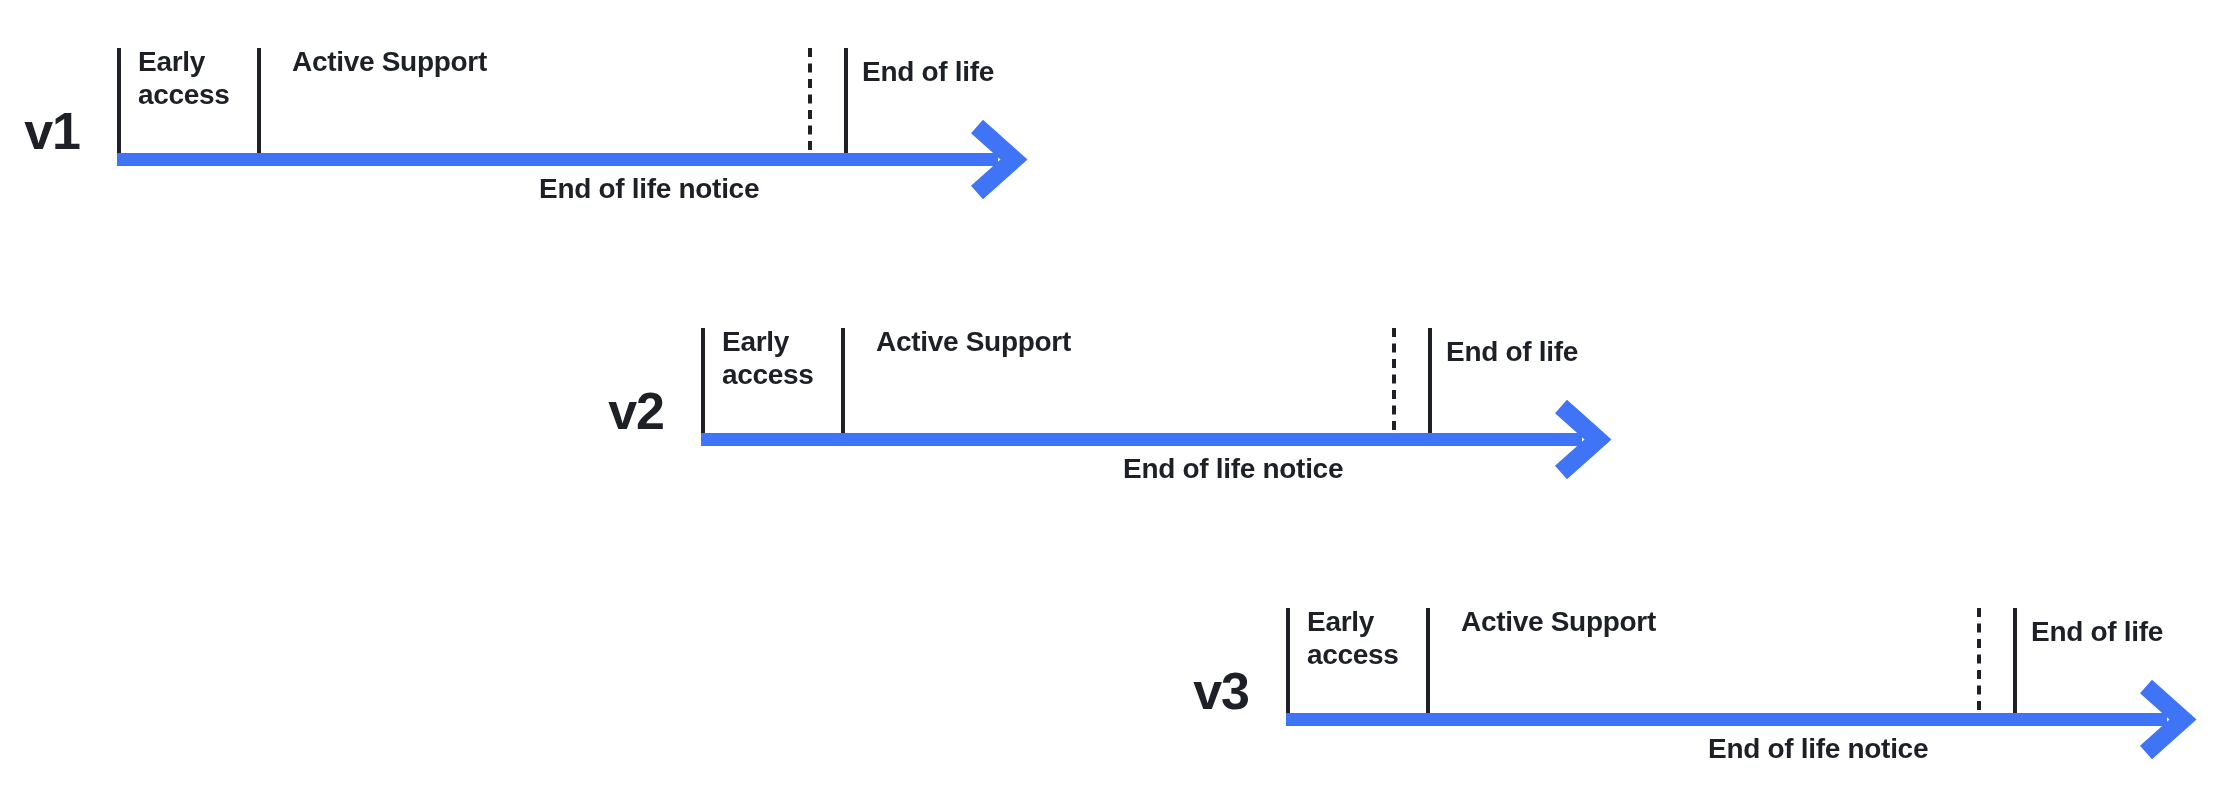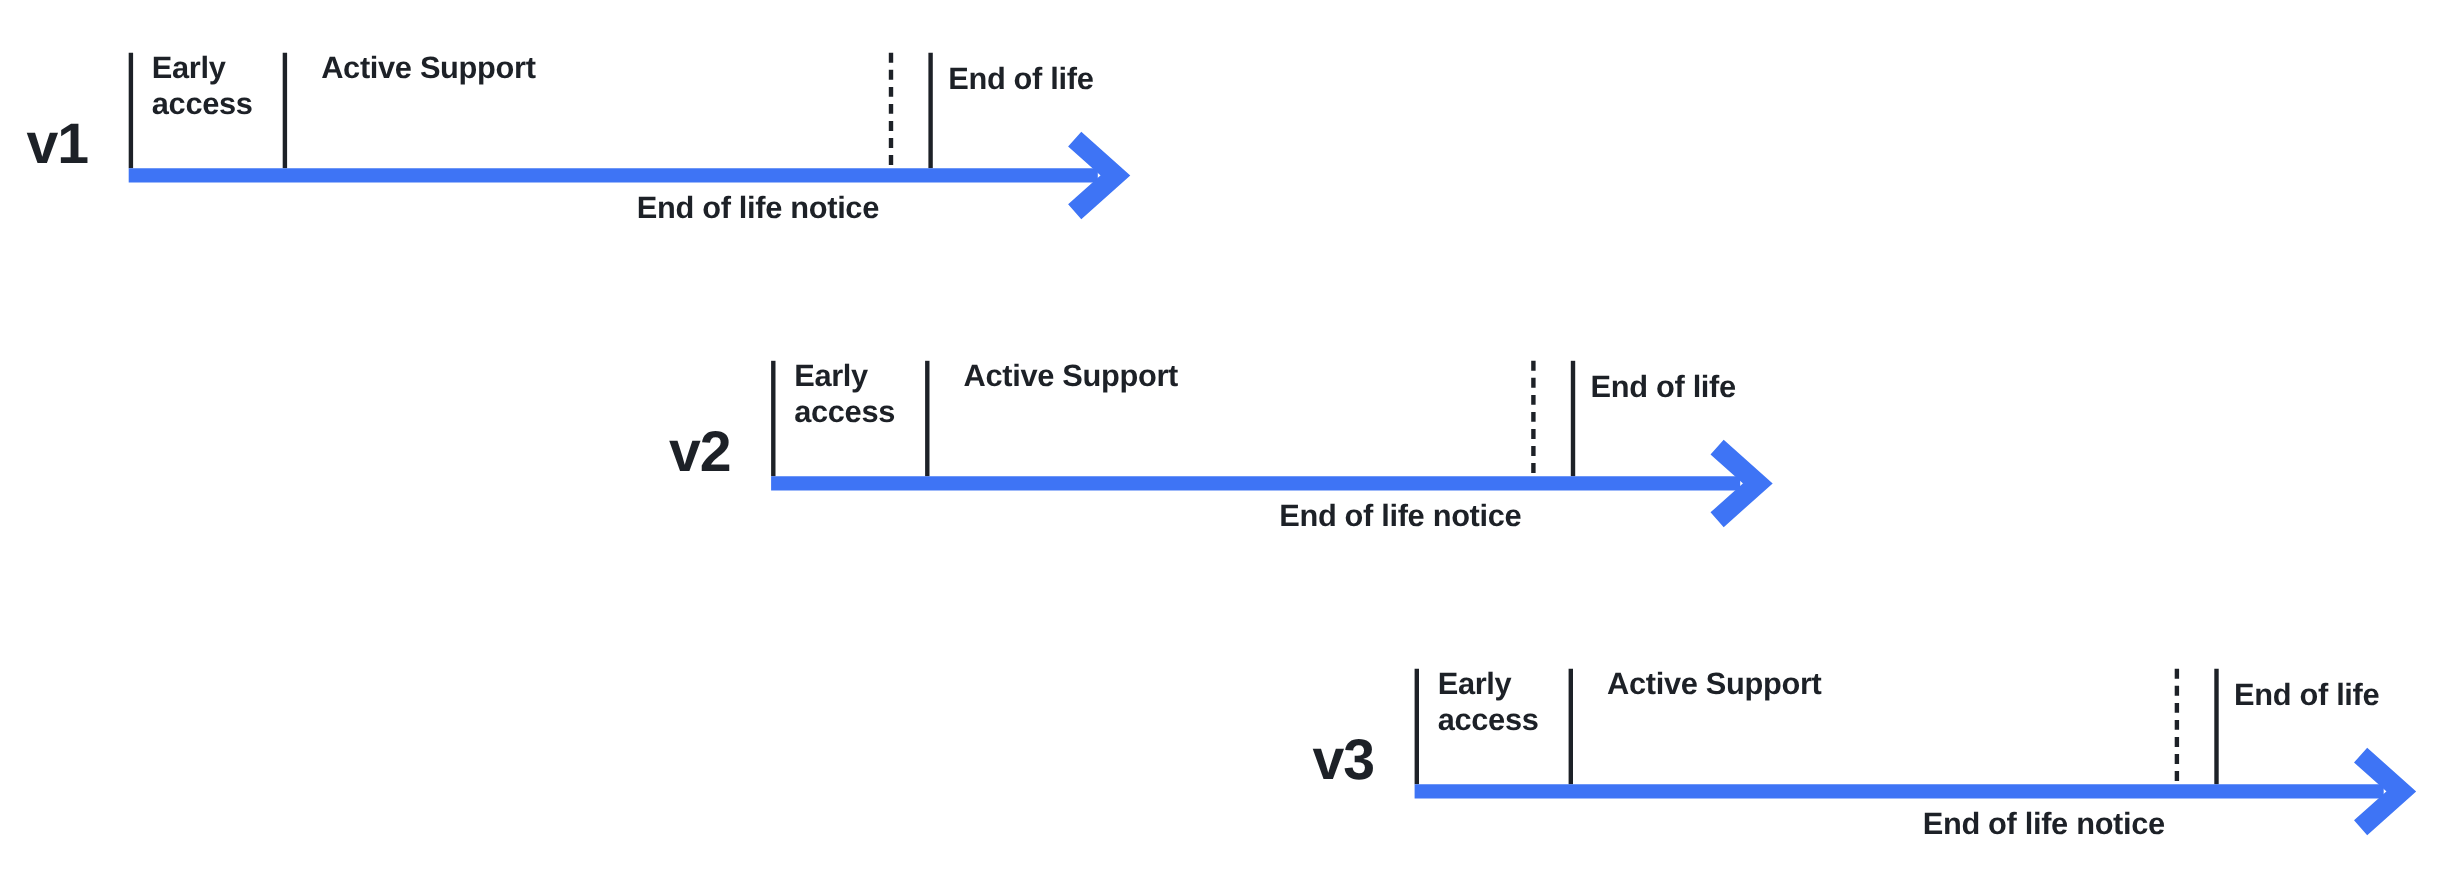--- a/index.html
+++ b/index.html
@@ -63,21 +63,21 @@
   .phase {
     position: absolute;
     font-size: 28px;
     font-weight: 700;
     line-height: 33px;
     letter-spacing: -0.3px;
   }
   .phase.early   { left: 131px; top: 5px; width: 104px; }
   .phase.active  { left: 285px; top: 5px; width: 320px; white-space: nowrap; }
   .phase.eol     { left: 855px; top: 15px; width: 220px; white-space: nowrap; }
-  .phase.notice  { left: 532px; top: 132px; width: 300px; text-align: center; white-space: nowrap; }
+  .phase.notice  { left: 532px; top: 132px; width: 300px; text-align: left; white-space: nowrap; }
 </style>
 </head>
 <body>
 
 <div class="canvas">
 
   <div class="row row-1">
     <div class="version">v1</div>
     <svg class="row-svg" viewBox="0 0 1030 200">
       <line class="tick" x1="112" y1="8" x2="112" y2="113"></line>

